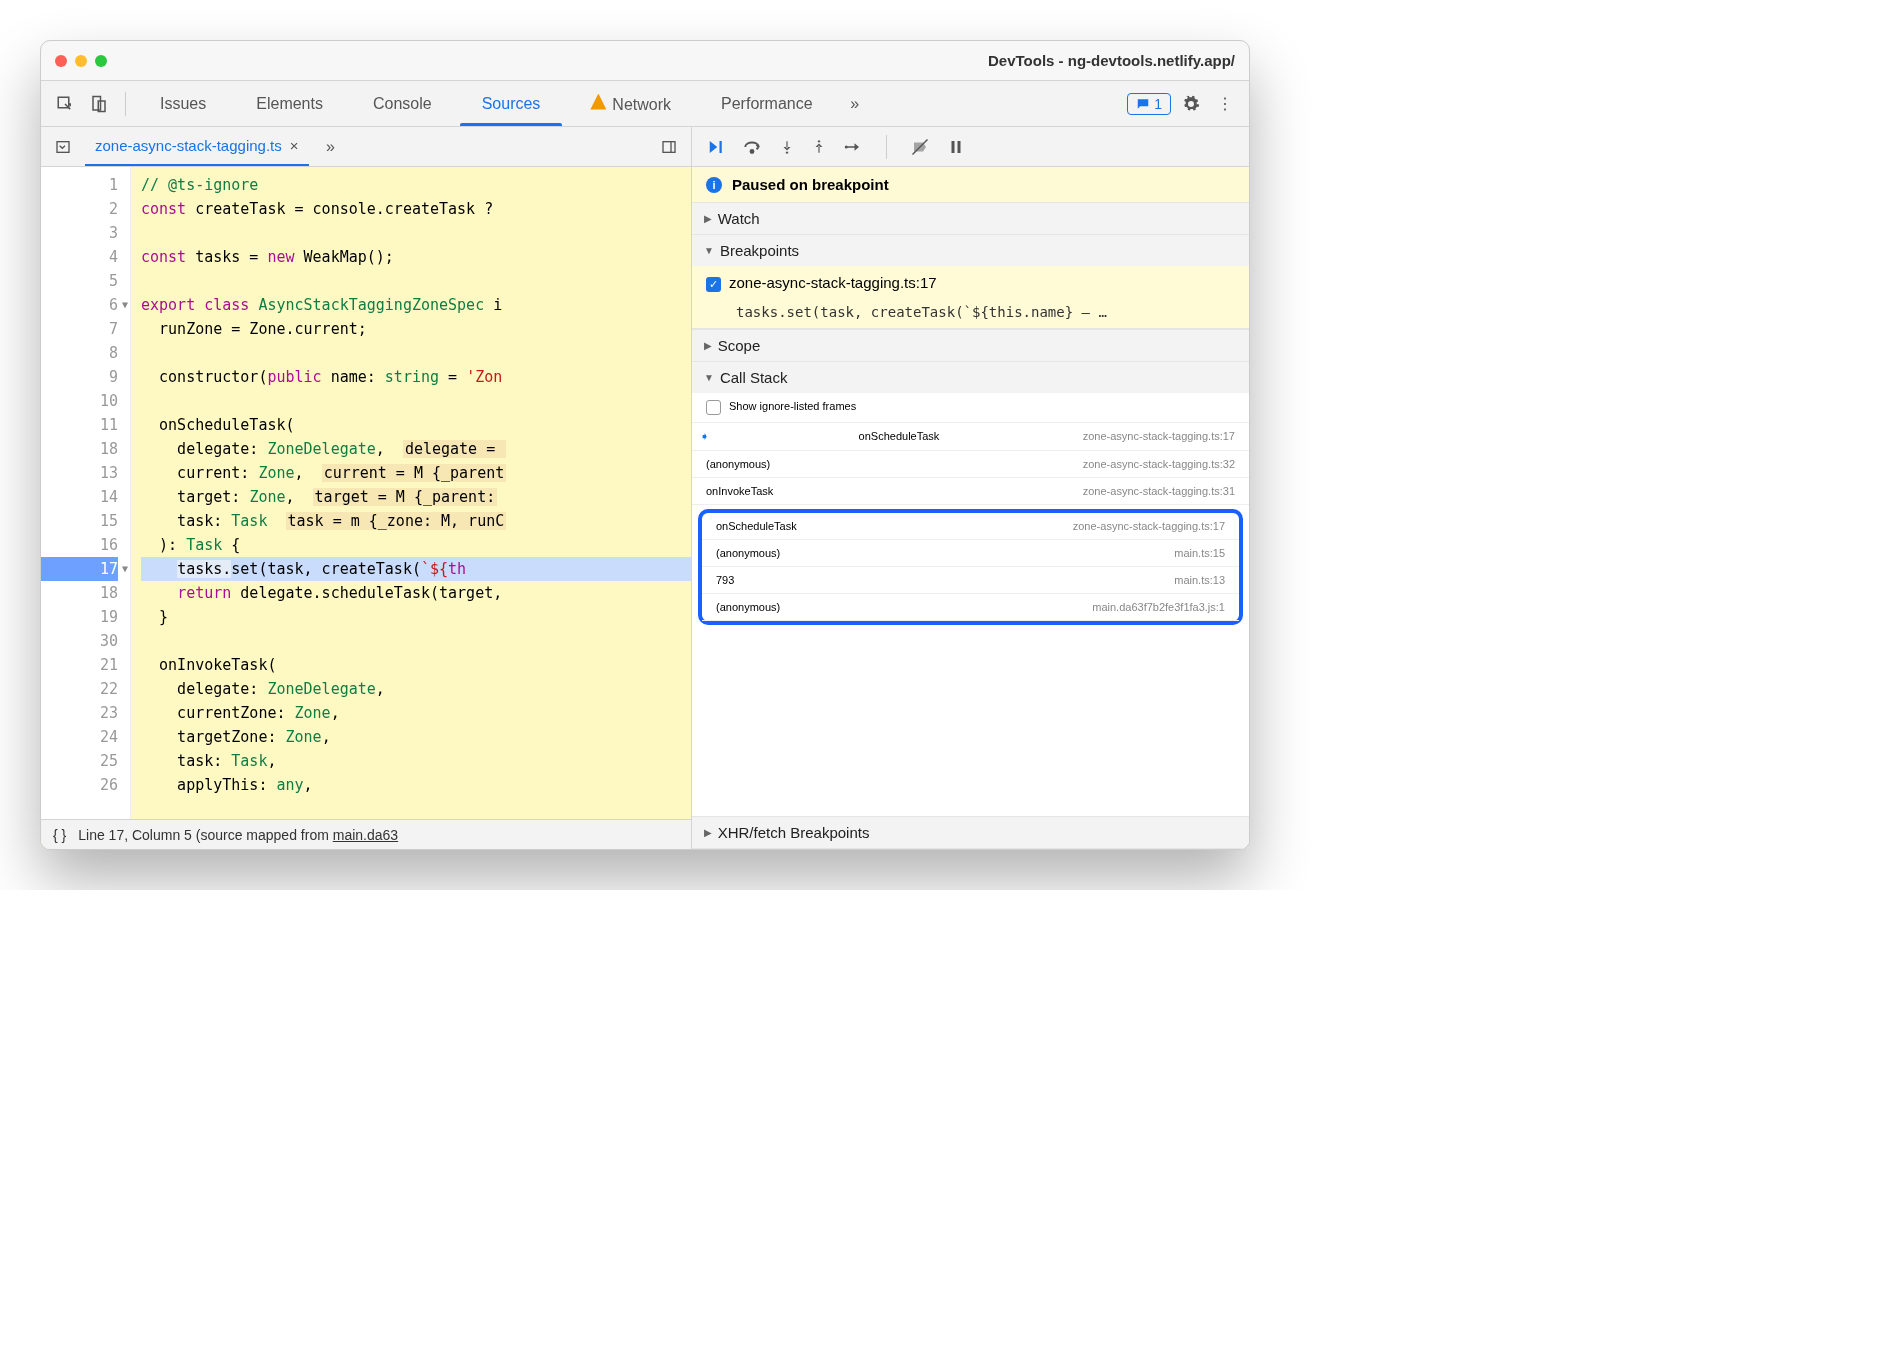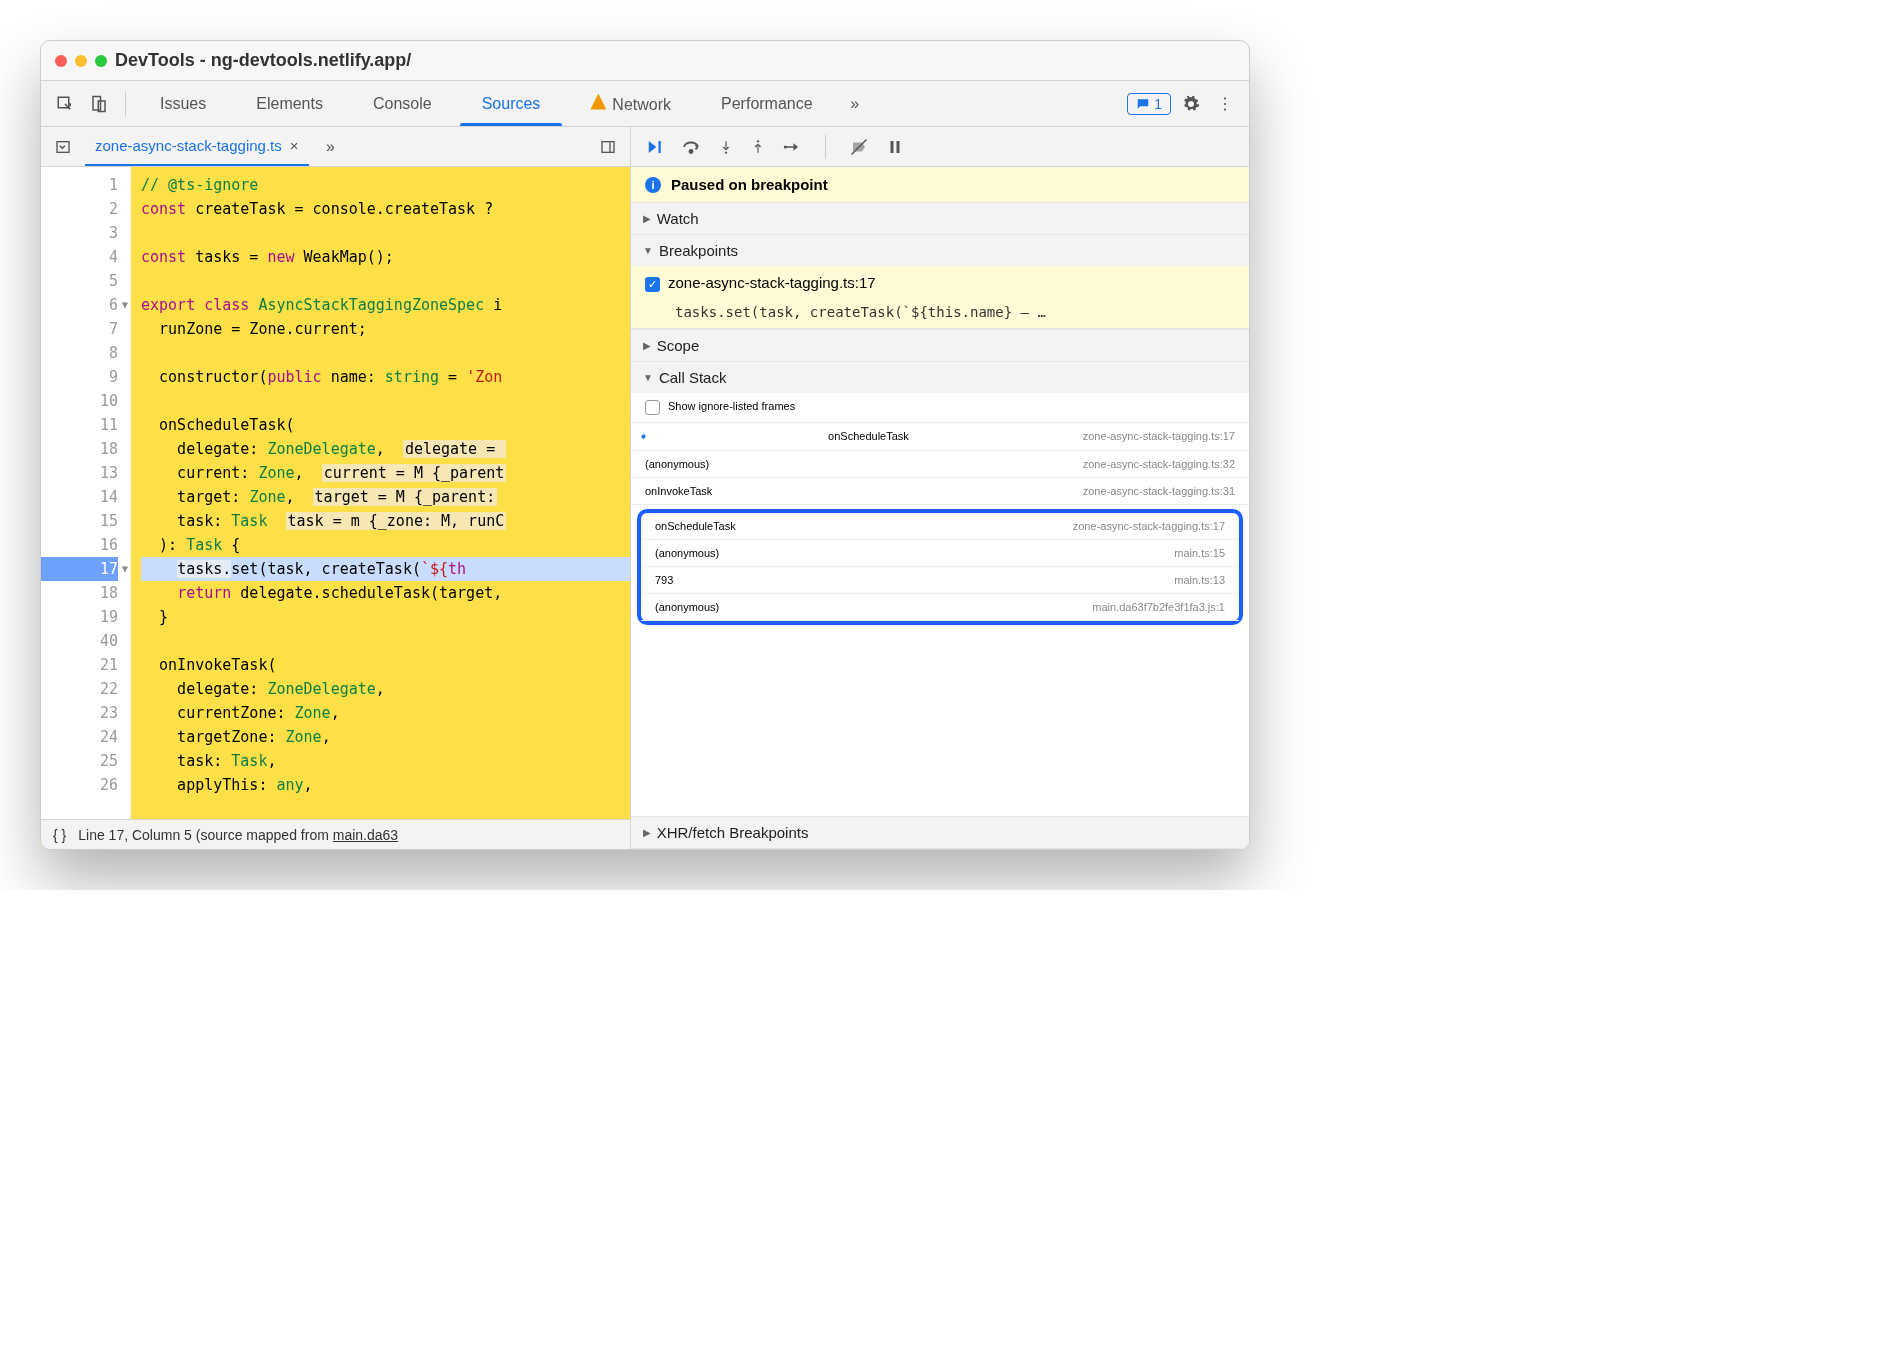--- a/index.html
+++ b/index.html
@@ -1,31 +1,31 @@
 <!DOCTYPE html>
 <html><head>
 <meta charset="utf-8">
 <style>
 *{box-sizing:border-box;margin:0;padding:0}
 body{font-family:-apple-system,BlinkMacSystemFont,"Segoe UI",sans-serif;background:#fff;padding:40px}
 .win{width:1210px;height:810px;border:1px solid #ccc;border-radius:10px;background:#f7f7f7;box-shadow:0 30px 60px rgba(0,0,0,.3);display:flex;flex-direction:column;overflow:hidden}
 .titlebar{height:40px;display:flex;align-items:center;padding:0 14px;border-bottom:1px solid #d4d4d4}
 .dot{width:12px;height:12px;border-radius:50%;margin-right:8px}
 .d-r{background:#ff5f57}.d-y{background:#febc2e}.d-g{background:#28c840}
-.title{flex:1;text-align:left;font-weight:600;font-size:18px;color:#333}
+.title{flex:1;text-align:right;font-weight:600;font-size:15px;color:#333}
 .toolbar{height:46px;display:flex;align-items:center;border-bottom:1px solid #d4d4d4;background:#f3f3f3;padding:0 10px;gap:6px}
 .tb-btn{width:28px;height:28px;display:flex;align-items:center;justify-content:center;color:#555;border-radius:4px;cursor:pointer}
 .tb-sep{width:1px;height:24px;background:#ccc;margin:0 6px}
 .tab{padding:12px 22px;font-size:16px;color:#555;cursor:pointer;border:none;background:none;position:relative}
 .tab.active{color:#1a73e8}
 .tab.active::after{content:"";position:absolute;bottom:-1px;left:0;right:0;height:3px;background:#1a73e8;border-radius:2px 2px 0 0}
 .warn-ico{width:16px;height:16px;background:#f29900;display:inline-block;margin-right:6px;clip-path:polygon(50% 0,100% 100%,0 100%)}
 .badge{border:1px solid #1a73e8;border-radius:4px;padding:2px 8px;color:#1a73e8;display:flex;align-items:center;gap:4px;font-size:14px}
 .content{flex:1;display:flex;overflow:hidden}
-.left{width:590px;display:flex;flex-direction:column;border-right:1px solid #d4d4d4;background:#fde047}
+.left{width:651px;display:flex;flex-direction:column;border-right:1px solid #d4d4d4;background:#fef9c3}
 .filetabs{height:40px;display:flex;align-items:center;border-bottom:1px solid #d4d4d4;padding:0 8px;gap:8px;background:#f3f3f3}
 .filetab{display:flex;align-items:center;gap:8px;padding:10px 10px;color:#1a73e8;border-bottom:2px solid #1a73e8;font-size:15px}
 .filetab .x{color:#555;cursor:pointer}
 .editor{flex:1;display:flex;overflow:hidden;font-family:Menlo,monospace;font-size:15px;line-height:24px}
 .gutter{width:90px;background:#fff;color:#999;text-align:right;padding:6px 12px 6px 0;border-right:1px solid #eee;position:relative}
 .gutter .gl{height:24px}
 .gutter .fold{position:absolute;right:2px;color:#888;font-size:10px}
 .code{flex:1;white-space:pre;padding:6px 0 6px 10px;overflow:hidden}
 .code .ln{height:24px}
 .hl{background:#c9dcfc}
@@ -137,21 +137,21 @@
             <div class="gl">11</div>
             <div class="gl">18</div>
             <div class="gl">13</div>
             <div class="gl">14</div>
             <div class="gl">15</div>
             <span class="fold" style="top: 390px;">▼</span>
             <div class="gl">16</div>
             <div class="gl" style="background: rgb(110, 161, 255); color: rgb(255, 255, 255);">17</div>
             <div class="gl">18</div>
             <div class="gl">19</div>
-            <div class="gl">40</div>
+            <div class="gl">30</div>
             <div class="gl">21</div>
             <div class="gl">22</div>
             <div class="gl">23</div>
             <div class="gl">24</div>
             <div class="gl">25</div>
             <div class="gl">26</div>
           </div>
         <div class="code" id="code"><div class="ln"><span class="com">// @ts-ignore</span></div><div class="ln"><span class="k">const</span> createTask = console.createTask ?</div><div class="ln">&nbsp;</div><div class="ln"><span class="k">const</span> tasks = <span class="k">new</span> WeakMap();</div><div class="ln">&nbsp;</div><div class="ln"><span class="k">export</span> <span class="k">class</span> <span class="t">AsyncStackTaggingZoneSpec</span> i</div><div class="ln">  runZone = Zone.current;</div><div class="ln">&nbsp;</div><div class="ln">  constructor(<span class="k">public</span> name: <span class="t">string</span> = <span class="s">'Zon</span></div><div class="ln">&nbsp;</div><div class="ln">  onScheduleTask(</div><div class="ln">    delegate: <span class="t">ZoneDelegate</span>,  <span class="inl">delegate = </span></div><div class="ln">    current: <span class="t">Zone</span>,  <span class="inl">current = M {_parent</span></div><div class="ln">    target: <span class="t">Zone</span>,  <span class="inl">target = M {_parent:</span></div><div class="ln">    task: <span class="t">Task</span>  <span class="inl">task = m {_zone: M, runC</span></div><div class="ln">  ): <span class="t">Task</span> {</div><div class="ln hl">    <span class="hl2">tasks.</span>set(task, createTask(<span class="s">`${</span><span style="color:#aa0d91">th</span></div><div class="ln">    <span class="k">return</span> delegate.scheduleTask(target,</div><div class="ln">  }</div><div class="ln">&nbsp;</div><div class="ln">  onInvokeTask(</div><div class="ln">    delegate: <span class="t">ZoneDelegate</span>,</div><div class="ln">    currentZone: <span class="t">Zone</span>,</div><div class="ln">    targetZone: <span class="t">Zone</span>,</div><div class="ln">    task: <span class="t">Task</span>,</div><div class="ln">    applyThis: <span class="t">any</span>,</div></div>
       </div>
       <div class="statusbar">

